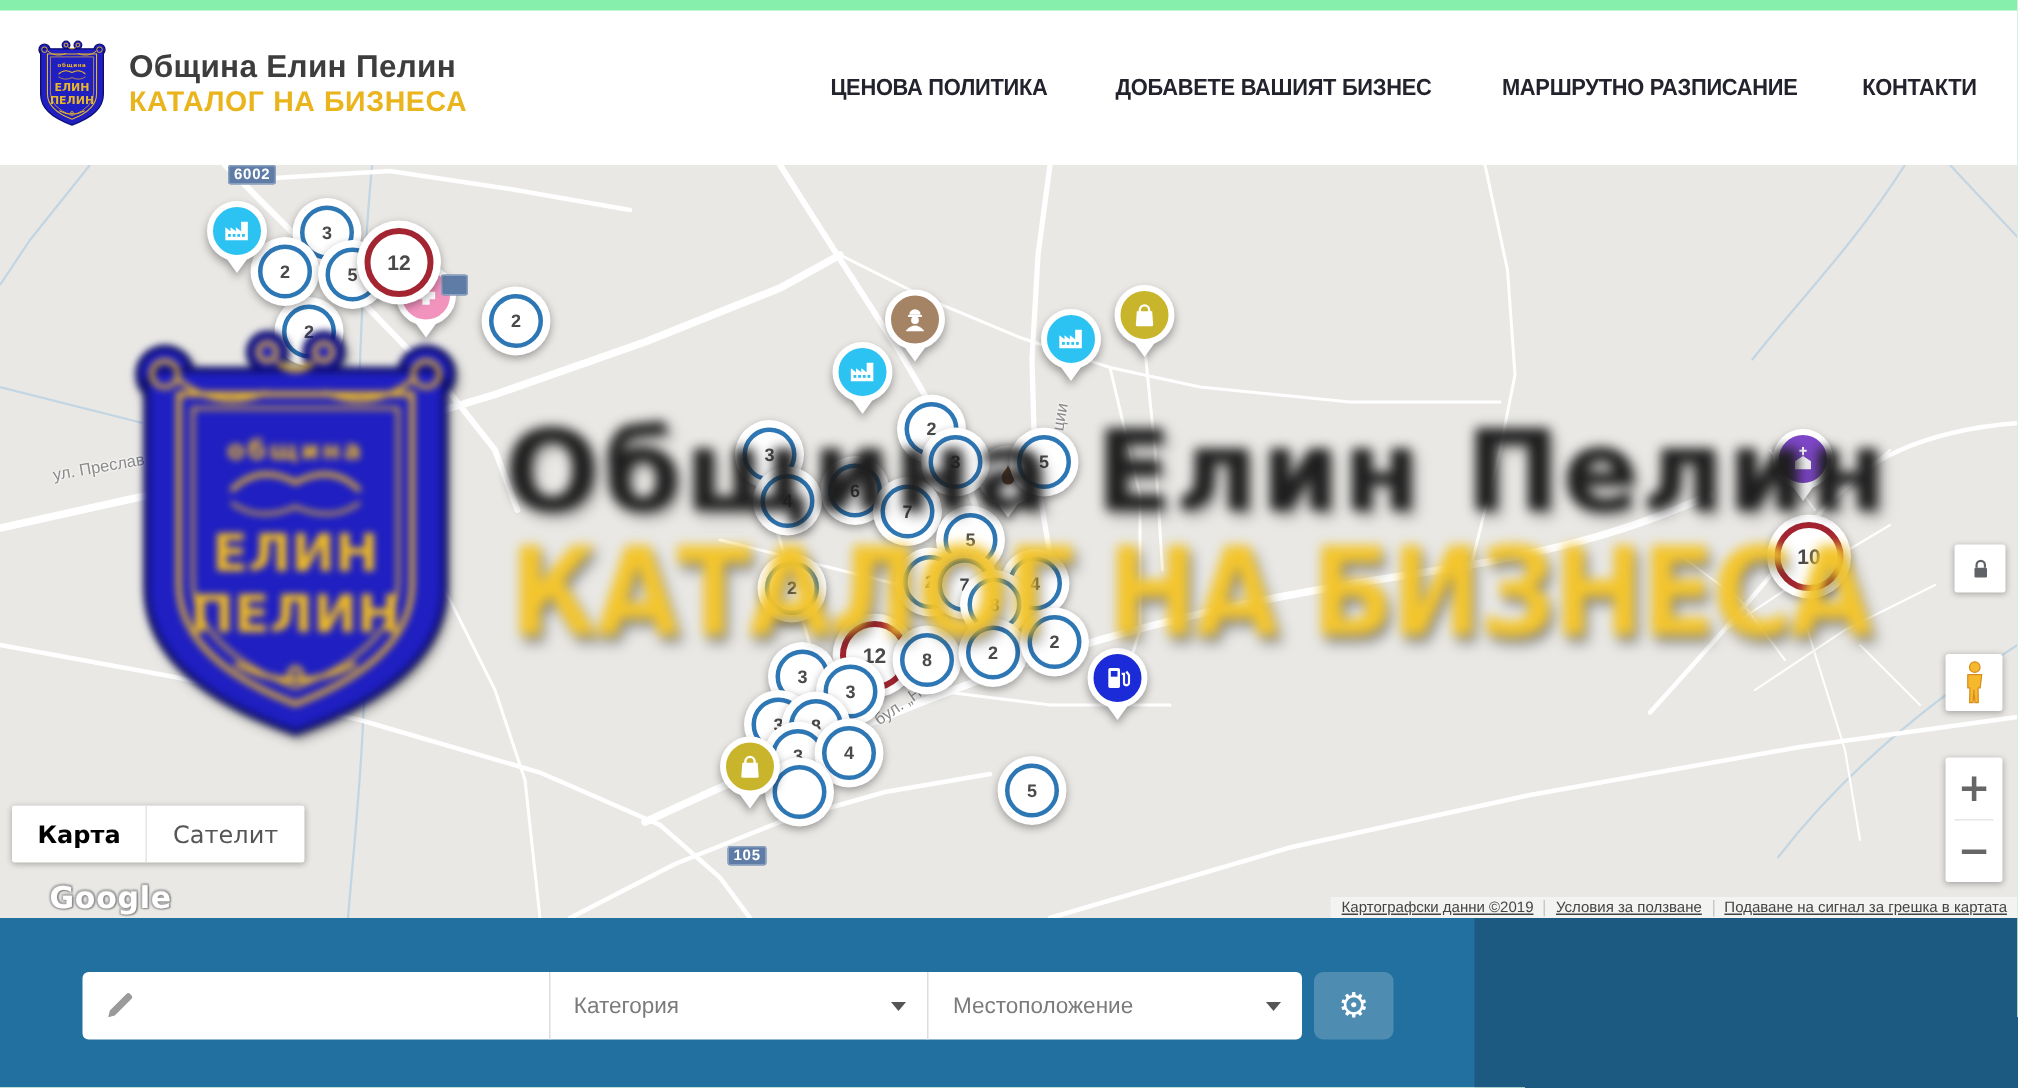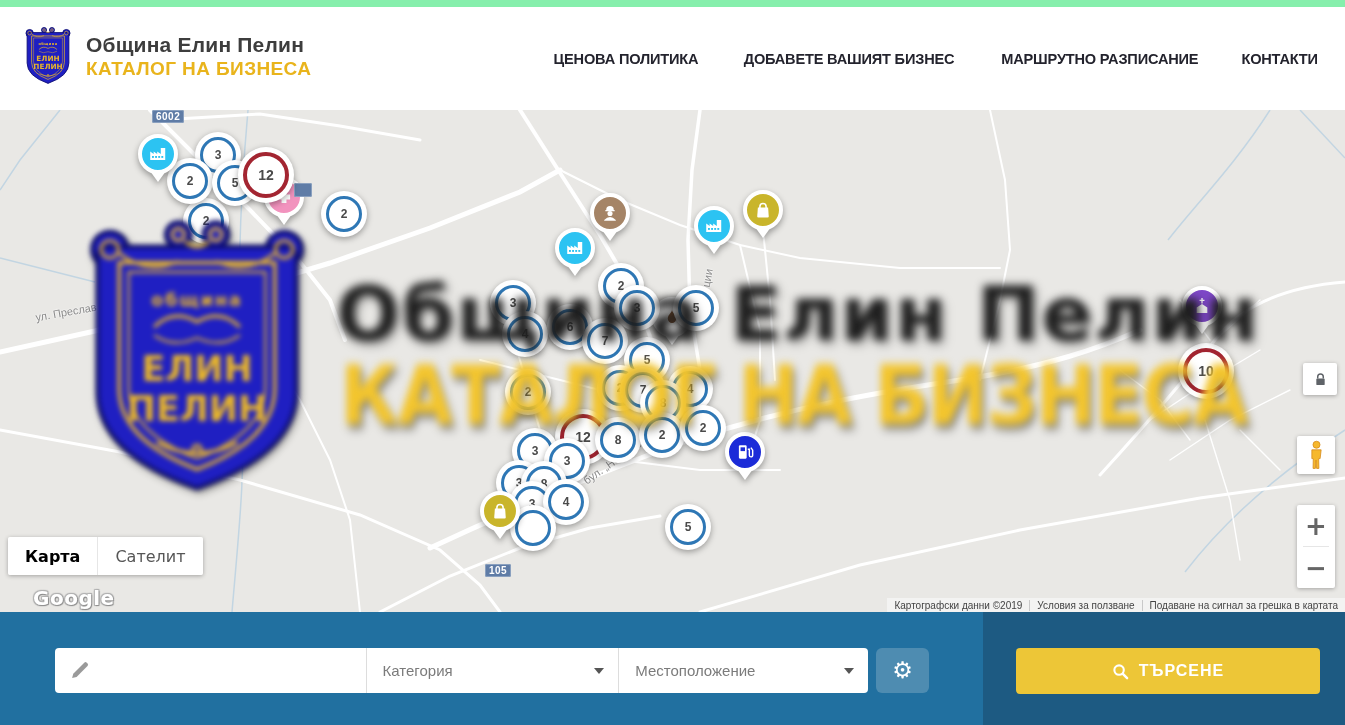--- a/index.html
+++ b/index.html
@@ -35,21 +35,21 @@
   .wm-crest{left:83px;top:103px;width:228px;height:290px;filter:blur(2.6px) drop-shadow(2px 3px 3px rgba(0,0,0,.45));}
   .wm-title{left:336px;top:160px;font-size:75px;font-weight:bold;color:#1e1e1e;letter-spacing:2px;white-space:nowrap;filter:blur(4px);text-shadow:3px 4px 6px rgba(0,0,0,.35);font-family:"DejaVu Sans",sans-serif;}
   .wm-subtitle{left:340px;top:238px;font-size:82px;font-weight:bold;color:#f3c52d;letter-spacing:-2px;white-space:nowrap;transform:scaleX(.88);transform-origin:left;filter:blur(4px);text-shadow:3px 5px 6px rgba(0,0,0,.5);font-family:"DejaVu Sans",sans-serif;}
 
   
   .maptype{position:absolute;left:8px;top:427px;display:flex;z-index:6;box-shadow:0 1px 4px rgba(0,0,0,.3);border-radius:2px;overflow:hidden;font-family:"DejaVu Sans",sans-serif;}
   .maptype .mt-btn{background:#fff;height:38px;display:flex;align-items:center;padding:0 17px;font-size:16px;cursor:pointer;}
   .maptype .mt-btn.active{font-weight:bold;color:#000;}
   .maptype .mt-btn.inactive{color:#565656;border-left:1px solid #e6e6e6;}
   .google-logo{position:absolute;left:8px;top:476px;z-index:6;color:#fff;font-size:20px;font-weight:bold;letter-spacing:.5px;font-family:"DejaVu Sans",sans-serif;text-shadow:0 0 1px #9e9e9e,1px 1px 1px #8a8a8a,-1px -1px 1px #b5b5b5,1px -1px 1px #ababab,-1px 1px 1px #ababab;cursor:pointer;margin-left:25px;}
-  .attribution{position:absolute;right:0;top:488px;height:14px;display:flex;align-items:center;z-index:6;background:rgba(245,245,245,.85);font-size:10px;color:#444;}
+  .attribution{position:absolute;right:0;top:488px;height:14px;display:flex;align-items:center;z-index:6;background:rgba(245,245,245,.85);font-size:10px;color:#444;text-decoration:underline;}
   .attribution span{padding:0 7px;white-space:nowrap;}
   .attribution .sep{border-left:1px solid #c9c9c9;}
   .attribution .link{cursor:pointer;}
   .ctrl{position:absolute;background:#fff;border-radius:2px;box-shadow:0 1px 4px rgba(0,0,0,.3);z-index:6;display:flex;align-items:center;justify-content:center;cursor:pointer;}
   .ctrl-lock{left:1303px;top:253px;width:34px;height:32px;}
   .ctrl-pegman{left:1297px;top:326px;width:38px;height:38px;}
   .ctrl-zoom{left:1297px;top:395px;width:38px;height:83px;flex-direction:column;padding:0;}
   .zoom-btn{width:38px;height:41px;display:flex;align-items:center;justify-content:center;font-size:26px;font-weight:bold;color:#666;cursor:pointer;font-family:"DejaVu Sans",sans-serif;}
   .zoom-sep{width:26px;height:1px;background:#e6e6e6;}
 
@@ -437,22 +437,15 @@
       <div class="sb-section sb-select sb-loc">
         <span class="sel-text">Местоположение</span>
         <span class="caret"></span>
       </div>
     </div>
 
     <button class="gear-btn">
       <span>⚙</span>
     </button>
 
-    <button class="search-btn">
-      <svg viewBox="0 0 18 18" width="17" height="17">
-        <circle cx="7.5" cy="7.5" r="5" fill="none" stroke="#fff" stroke-width="2.2"></circle>
-        <line x1="11.5" y1="11.5" x2="16" y2="16" stroke="#fff" stroke-width="2.6" stroke-linecap="round"></line>
-      </svg>
-      <span>ТЪРСЕНЕ</span>
-    </button>
   </div>
 
 </div>
 
 </body></html>

